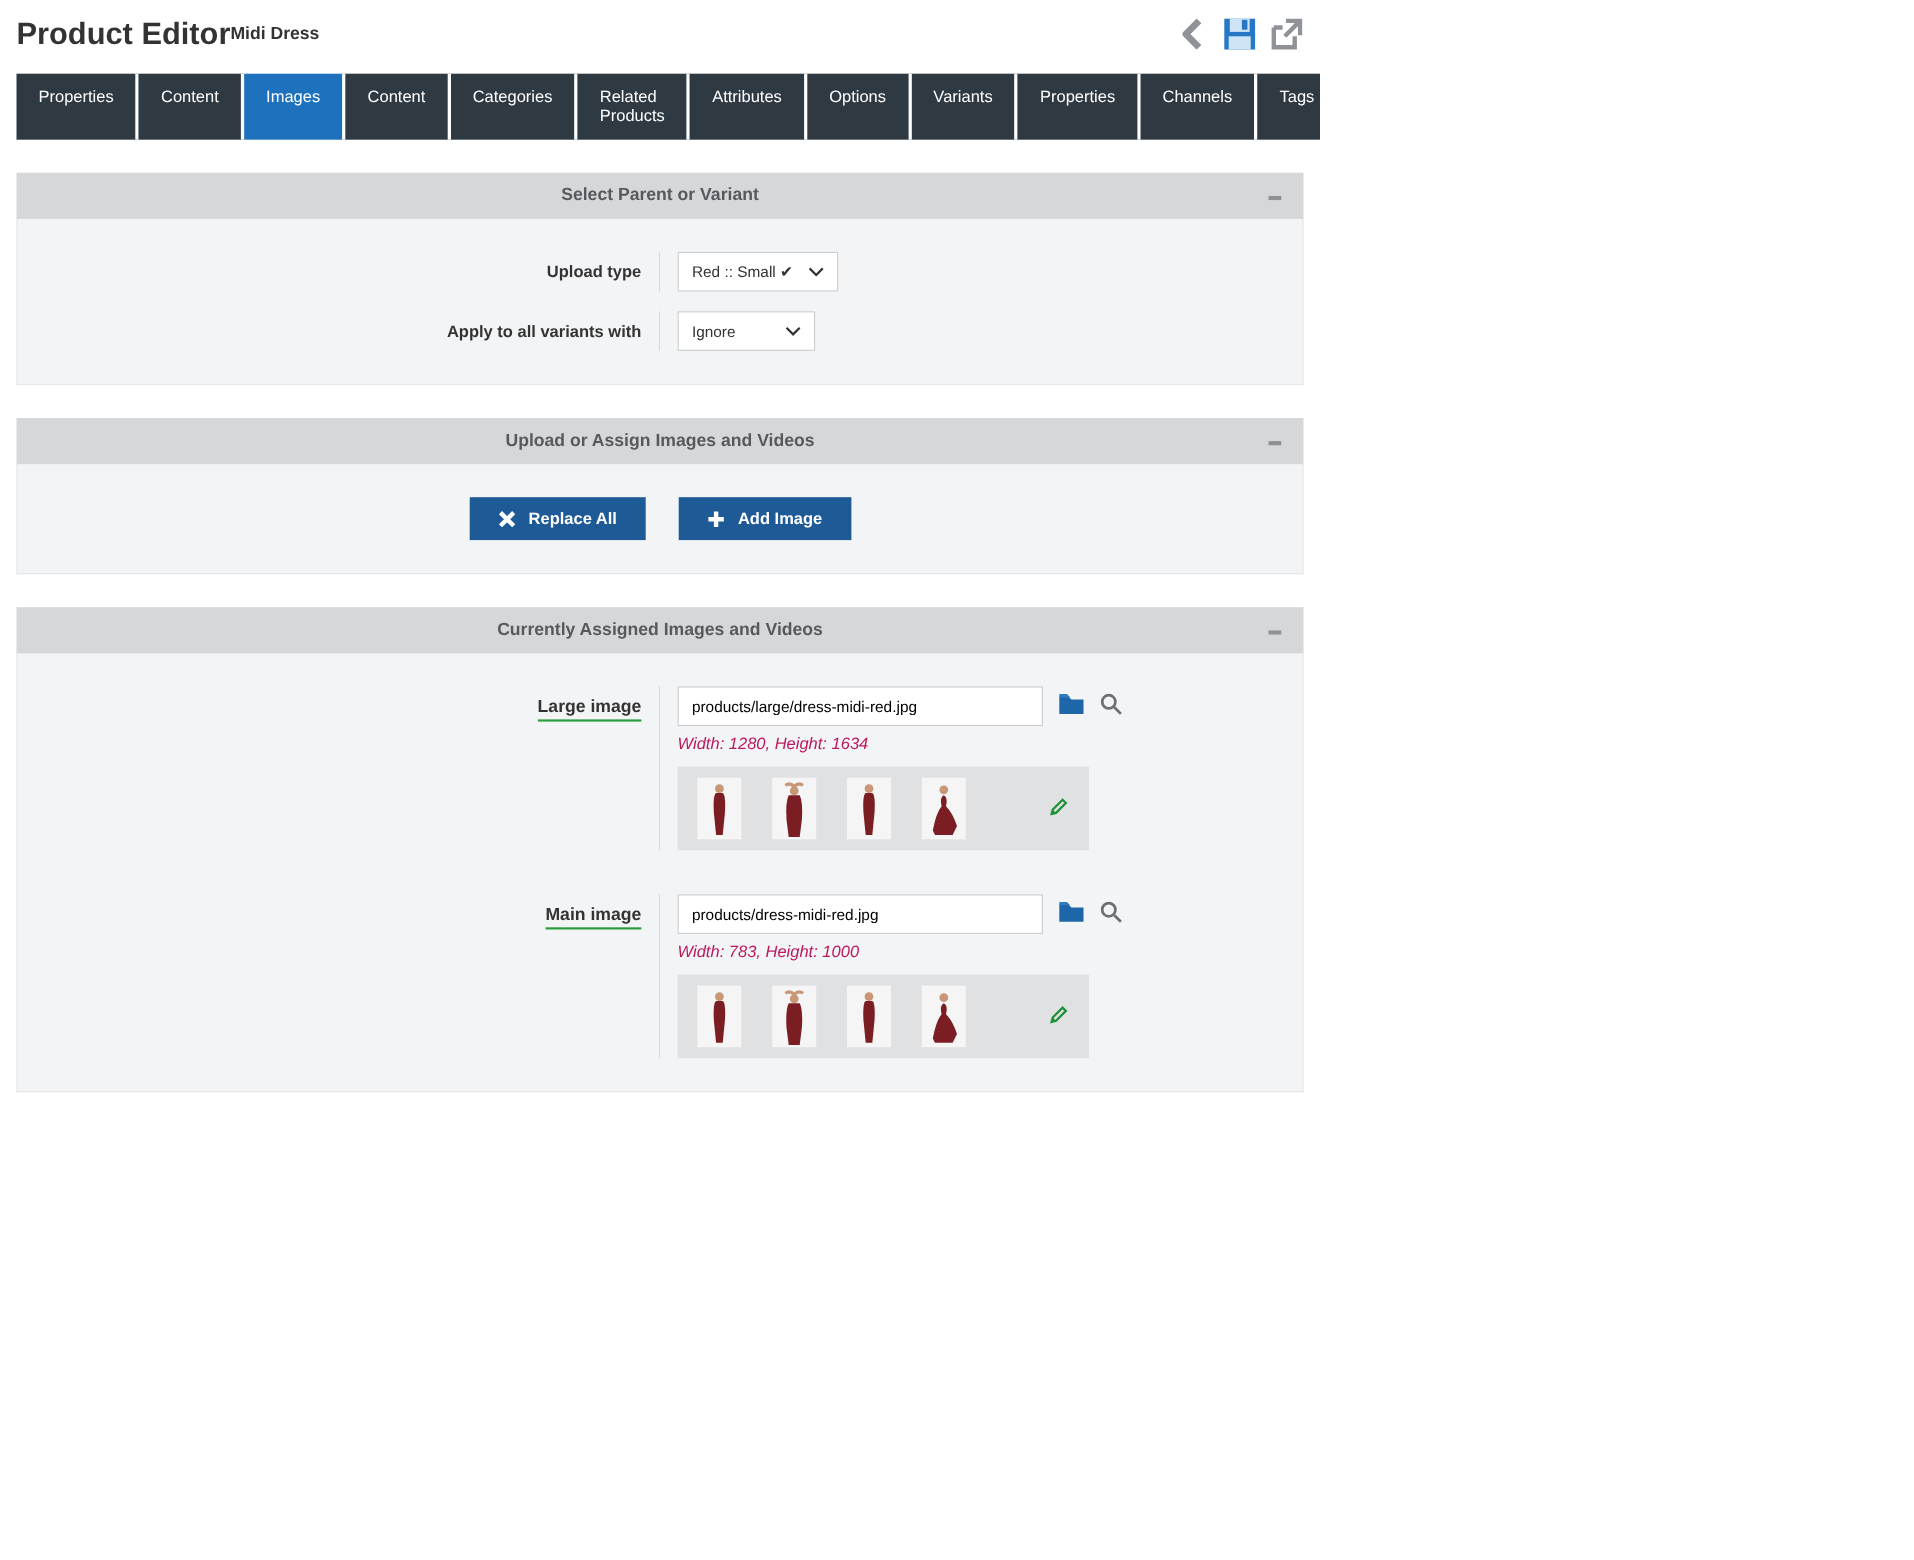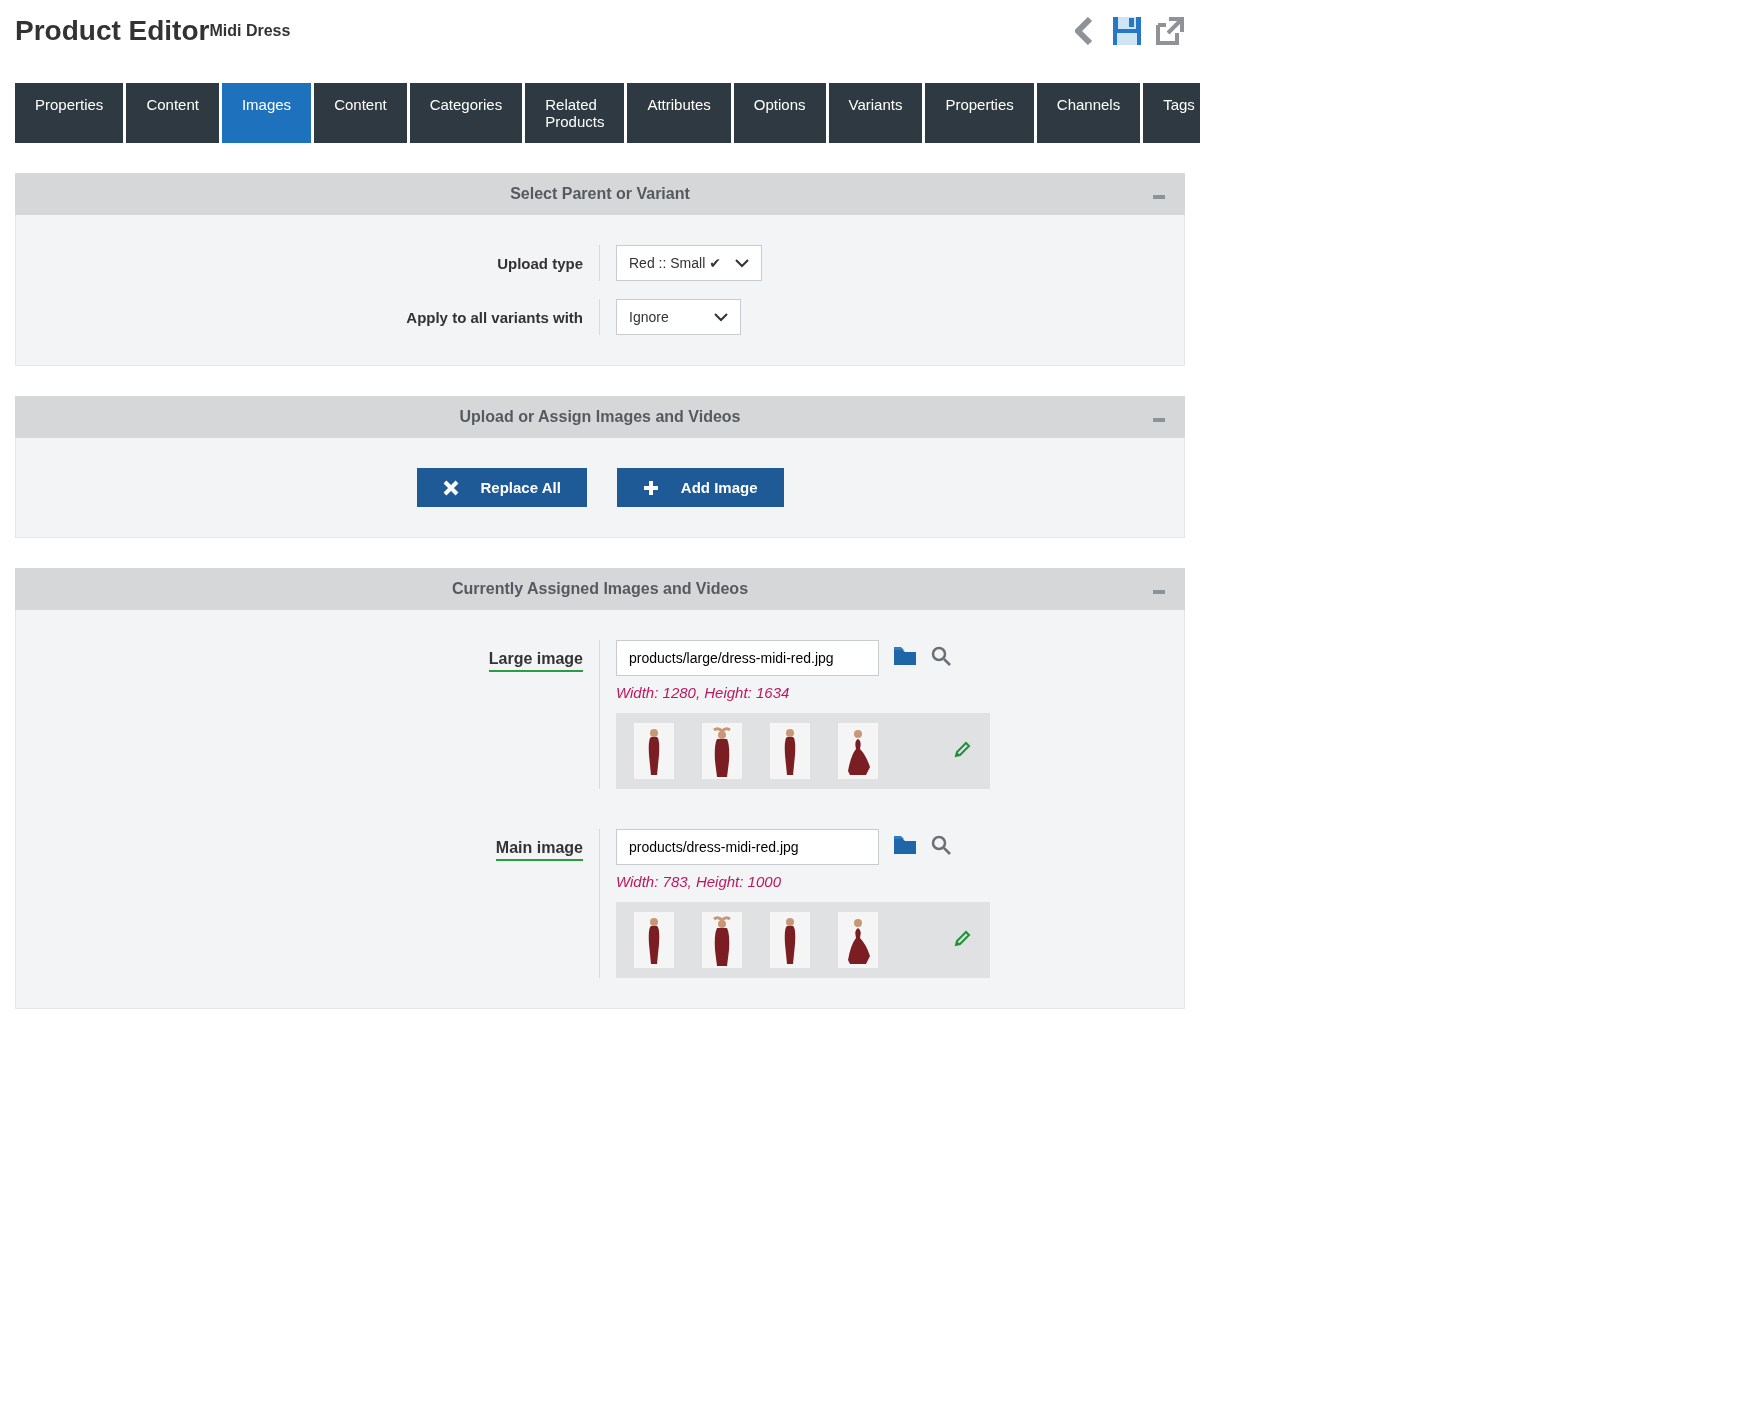--- a/index.html
+++ b/index.html
@@ -1,44 +1,44 @@
 <!DOCTYPE html>
 <html><head>
 <meta charset="utf-8">
 <style>
 * { box-sizing: border-box; margin: 0; padding: 0; }
 body { font-family: "Segoe UI", Arial, sans-serif; background: #fff; color: #333; padding: 15px; width: 1200px; }
-.header { display: flex; align-items: center; margin-bottom: 36px; }
+.header { display: flex; align-items: center; margin-bottom: 20px; }
 .header-title { font-size: 28px; font-weight: 700; color: #333; }
 .header-product { flex: 1; text-align: left; font-size: 16px; font-weight: 600; color: #333; }
 .header-actions { display: flex; gap: 10px; align-items: center; }
 .icon-btn { width: 32px; height: 32px; display: flex; align-items: center; justify-content: center; cursor: pointer; }
 .tabs { display: flex; margin-bottom: 30px; }
 .tab { background: #2f3942; color: #fff; padding: 13px 20px; font-size: 15px; cursor: pointer; border-right: 3px solid #fff; }
 .tab.active { background: #1e72bd; }
 .tab-collapse { background: #2f3942; color: #9aa4ad; width: 50px; display: flex; align-items: center; justify-content: center; cursor: pointer; border-left: 0; }
 .panel { margin-bottom: 30px; }
 .panel-header { background: #d6d7d9; padding: 12px 20px; display: flex; align-items: center; position: relative; }
 .panel-title { flex: 1; text-align: center; font-size: 16px; font-weight: 600; color: #565a5e; }
 .panel-collapse { position: absolute; right: 20px; color: #8d9296; font-weight: bold; cursor: pointer; }
 .panel-body { background: #f3f4f6; padding: 30px 20px; border: 1px solid #e4e6e8; border-top: none; }
 .form-row { display: flex; margin-bottom: 18px; }
 .form-label-cell { width: 50%; text-align: right; padding-right: 16px; font-size: 15px; font-weight: 600; color: #333; border-right: 1px solid #d8dadc; display: flex; align-items: center; justify-content: flex-end; }
 .form-input-cell { width: 50%; padding-left: 16px; }
 .select-wrap { position: relative; display: inline-block; background: #fff; border: 1px solid #c9ccce; padding: 9px 40px 9px 12px; min-width: 155px; font-size: 14px; cursor: pointer; }
 .select-lg { min-width: 130px; }
 .select-wrap .chev { position: absolute; right: 12px; top: 50%; transform: translateY(-50%); }
 .btn-row { display: flex; gap: 30px; justify-content: center; }
-.btn { background: #1e5a96; color: #fff; padding: 11px 26px; border: none; font-size: 15px; font-weight: 600; cursor: pointer; display: inline-flex; align-items: center; gap: 22px; }
+.btn { background: #1e5a96; color: #fff; padding: 11px 26px; border: none; font-size: 15px; font-weight: 600; cursor: pointer; display: inline-flex; align-items: center; gap: 12px; }
 .image-row { display: flex; margin-bottom: 40px; }
 .image-label-cell { width: 50%; text-align: right; padding-right: 16px; padding-top: 10px; border-right: 1px solid #d8dadc; display: flex; justify-content: flex-end; align-items: flex-start; }
 .image-label { font-size: 16px; font-weight: 600; color: #333; border-bottom: 2px solid #2a9d3f; padding-bottom: 2px; }
 .image-content-cell { width: 50%; padding-left: 16px; }
 .path-row { display: flex; align-items: center; gap: 14px; margin-bottom: 8px; }
-.path-input { background: #fff; border: 1px solid #c9ccce; padding: 9px 12px; font-size: 14px; width: 263px; }
+.path-input { background: #fff; border: 1px solid #c9ccce; padding: 9px 12px; font-size: 14px; width: 332px; }
 .dims { font-size: 15px; font-style: italic; color: #be185d; margin-bottom: 12px; }
 .thumb-strip { background: #dfe1e3; padding: 10px 18px; display: flex; gap: 28px; align-items: center; width: 374px; position: relative; }
 .thumb { width: 40px; height: 56px; background: #f5f5f5; display: flex; align-items: flex-end; justify-content: center; overflow: hidden; }
 .edit-icon { margin-left: auto; cursor: pointer; }
 .body-svg { width: 36px; height: 52px; }
 </style>
 </head>
 <body>
 
 <div class="header">

